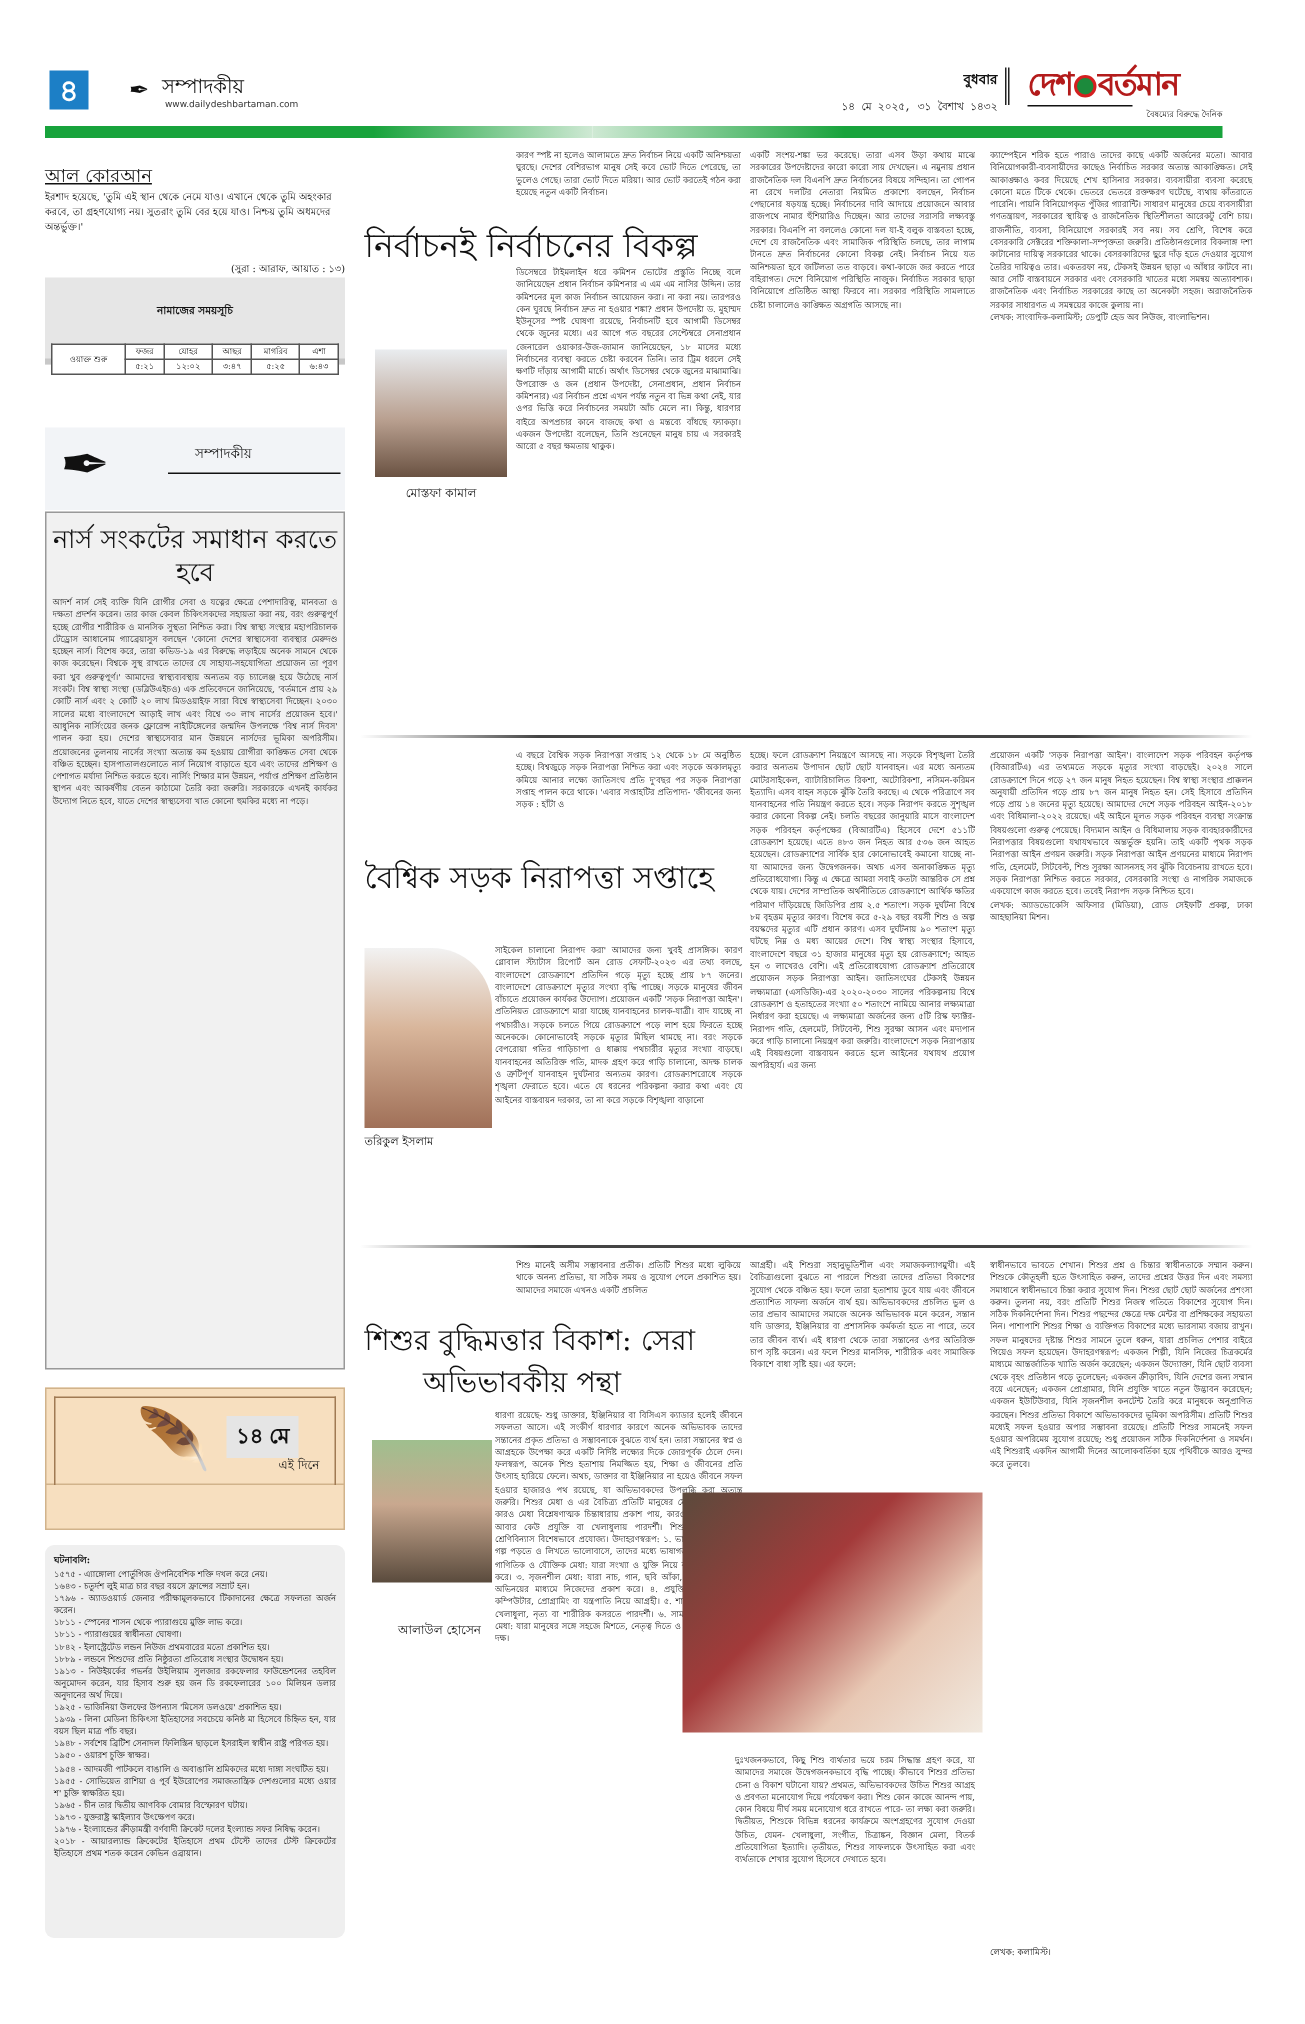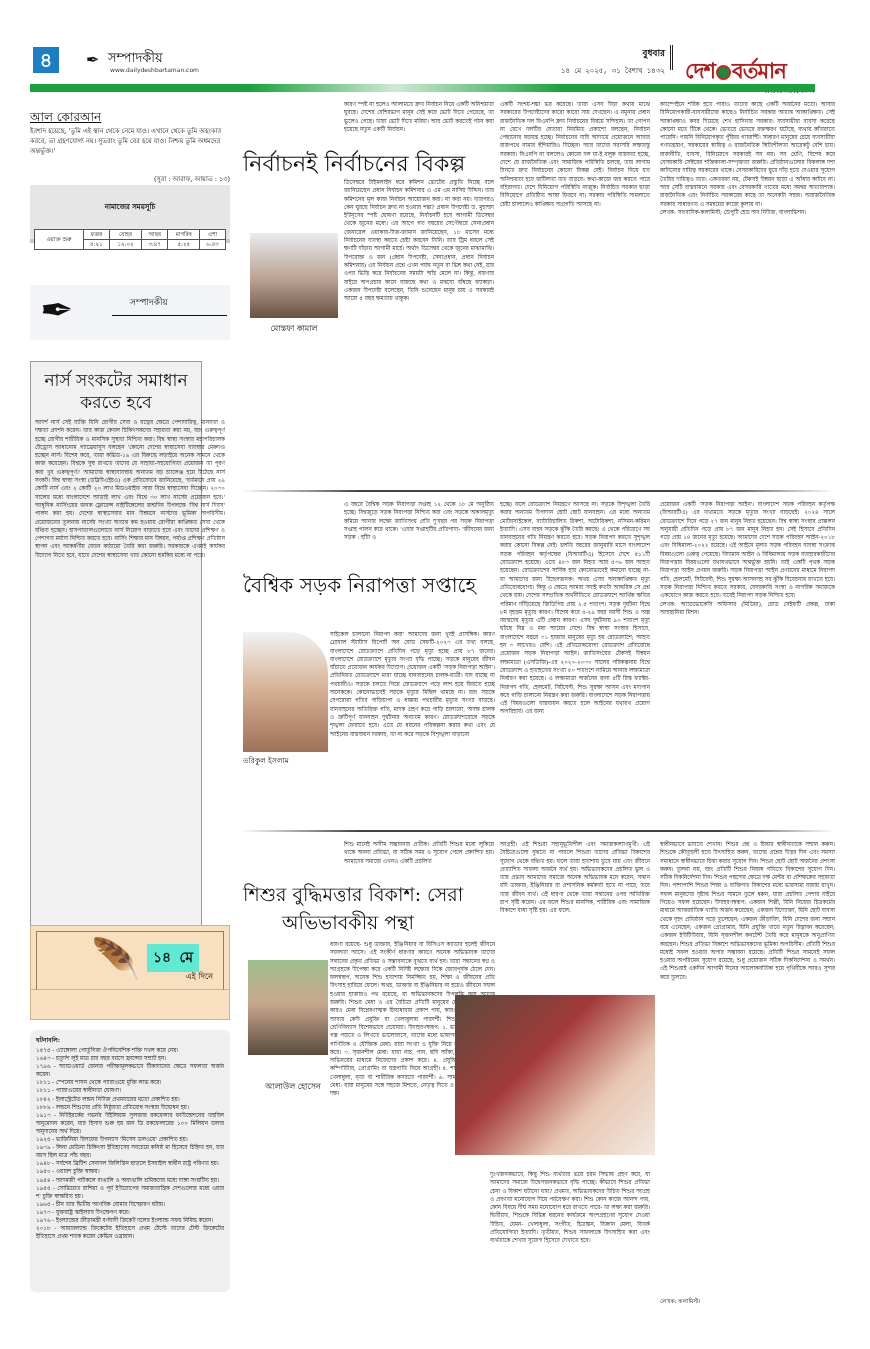--- a/index.html
+++ b/index.html
@@ -11,44 +11,44 @@
   .section-logo { left: 86px; top: 48px; width: 150px; height: 28px; }
   .section-logo .pen { position: absolute; left: 0; top: 2px; font-size: 16px; }
   .section-logo .title { position: absolute; left: 22px; top: 0; font-size: 13px; font-family: "DejaVu Serif", serif; }
   .section-logo .url { position: absolute; left: 24px; top: 18px; font-size: 6px; color: #333; }
   .green-bar { left: 30px; top: 84px; width: 365px; height: 8px; background: linear-gradient(90deg, #18a33c 0%, #18a33c 60%, #cfe9d4 100%); }
   .green-bar-r { left: 395px; top: 84px; width: 420px; height: 8px; background: linear-gradient(90deg, #cfe9d4 0%, #18a33c 40%, #18a33c 100%); }
   .date-box { left: 530px; top: 46px; width: 135px; text-align: right; }
   .date-box .day { font-size: 9px; font-family: "DejaVu Serif", serif; font-weight: bold; }
   .date-box .date { font-size: 7px; margin-top: 4px; font-family: Liberation Mono, monospace; }
   .vsep { left: 670px; top: 45px; width: 3px; height: 25px; border-left: 1px solid #222; border-right: 1px solid #222; }
-  .brand { left: 685px; top: 40px; width: 130px; height: 35px; margin-top: 15px; }
+  .brand { left: 685px; top: 40px; width: 130px; height: 35px; }
   .brand .name { font-size: 21px; font-weight: bold; color: #b31b1b; font-family: "DejaVu Serif", serif; letter-spacing: -1px; }
   .brand .name .flag { display: inline-block; width: 15px; height: 15px; border-radius: 50%; background: #1c8a3c; border: 2px solid #d42020; vertical-align: middle; margin: 0 1px; }
   .brand .tag { font-size: 5.5px; text-align: right; margin-top: -2px; color: #111; }
   .brand .line { position: absolute; left: 0; top: 30px; width: 70px; height: 1px; background: #111; }
 
   
   .quran-title { left: 30px; top: 108px; font-size: 12px; font-family: "DejaVu Serif", serif; text-decoration: underline; }
   .quran-text { left: 30px; top: 126px; width: 200px; font-size: 6.5px; line-height: 10px; font-family: "DejaVu Serif", serif; }
   .quran-ref { left: 30px; top: 174px; width: 200px; text-align: right; font-size: 6.5px; font-family: "DejaVu Serif", serif; }
   .prayer-box { left: 30px; top: 185px; width: 200px; height: 58px; background: #e6e6e6; border-bottom: 4px solid #c8c8c8; }
   .prayer-box .pt-title { text-align: center; font-size: 7px; font-weight: bold; padding: 16px 0; font-family: "DejaVu Serif", serif; }
   .prayer-table { width: 192px; margin: 0 4px; border-collapse: collapse; background: #fff; font-size: 5.5px; font-family: "DejaVu Serif", serif; }
   .prayer-table td { border: 1px solid #555; text-align: center; height: 10px; }
   .sampadakiya-banner { left: 30px; top: 285px; width: 200px; height: 55px; background: #f2f4f7; }
   .sampadakiya-banner .pen2 { position: absolute; left: 10px; top: 0; font-size: 40px; line-height: 50px; }
   .sampadakiya-banner .stitle { position: absolute; left: 100px; top: 10px; font-size: 9px; font-family: "DejaVu Serif", serif; }
   .sampadakiya-banner .sline { position: absolute; left: 82px; top: 30px; width: 115px; height: 1px; background: #111; }
-  .editorial-box { left: 30px; top: 361px; width: 172px; height: 572px; background: #f1f1f1; border: 1px solid #999; }
+  .editorial-box { left: 30px; top: 341px; width: 200px; height: 572px; background: #f1f1f1; border: 1px solid #999; }
   .editorial-box .ed-head { text-align: center; font-size: 17px; line-height: 22px; font-family: "DejaVu Serif", serif; margin-top: 7px; }
   .editorial-box .body-text { position: absolute; left: 4px; top: 56px; width: 190px; height: 512px; }
   .today-box { left: 30px; top: 925px; width: 200px; height: 65px; background: #f7dfbf; border: 1px solid #d1b38b; }
   .today-box .frame { position: absolute; left: 5px; top: 5px; right: 5px; bottom: -1px; border: 1px solid #a07a53; border-bottom: none; }
-  .today-box .date-big { position: absolute; right: 30px; top: 18px; font-size: 14px; font-weight: bold; font-family: Liberation Mono, monospace; background: #5eead4; padding: 2px 6px; }
+  .today-box .date-big { position: absolute; right: 30px; top: 18px; font-size: 14px; font-weight: bold; font-family: Liberation Sans, sans-serif; background: #e5e5e5; padding: 2px 6px; }
   .today-box .ei-dine { position: absolute; right: 16px; top: 44px; font-size: 8px; font-family: "DejaVu Serif", serif; }
   .today-box .book { position: absolute; left: 60px; top: 10px; font-size: 40px; color: #7a5233; }
   .today-illus { left: 30px; top: 990px; width: 200px; height: 30px; background: #f7dfbf; border: 1px solid #d1b38b; border-top: none; }
   .events-box { left: 30px; top: 1030px; width: 200px; height: 262px; background: #efefef; border-radius: 6px; padding: 5px 6px; }
   .events-box .ev-title { font-size: 6px; font-weight: bold; font-family: "DejaVu Serif", serif; }
   .events-box .ev { font-size: 5.6px; line-height: 8.1px; font-family: "DejaVu Serif", serif; text-align: justify; }
 
   
   .lead-col-a { left: 344px; top: 100px; width: 150px; height: 40px; }
   .lead-col-b { left: 500px; top: 100px; width: 150px; height: 385px; }

